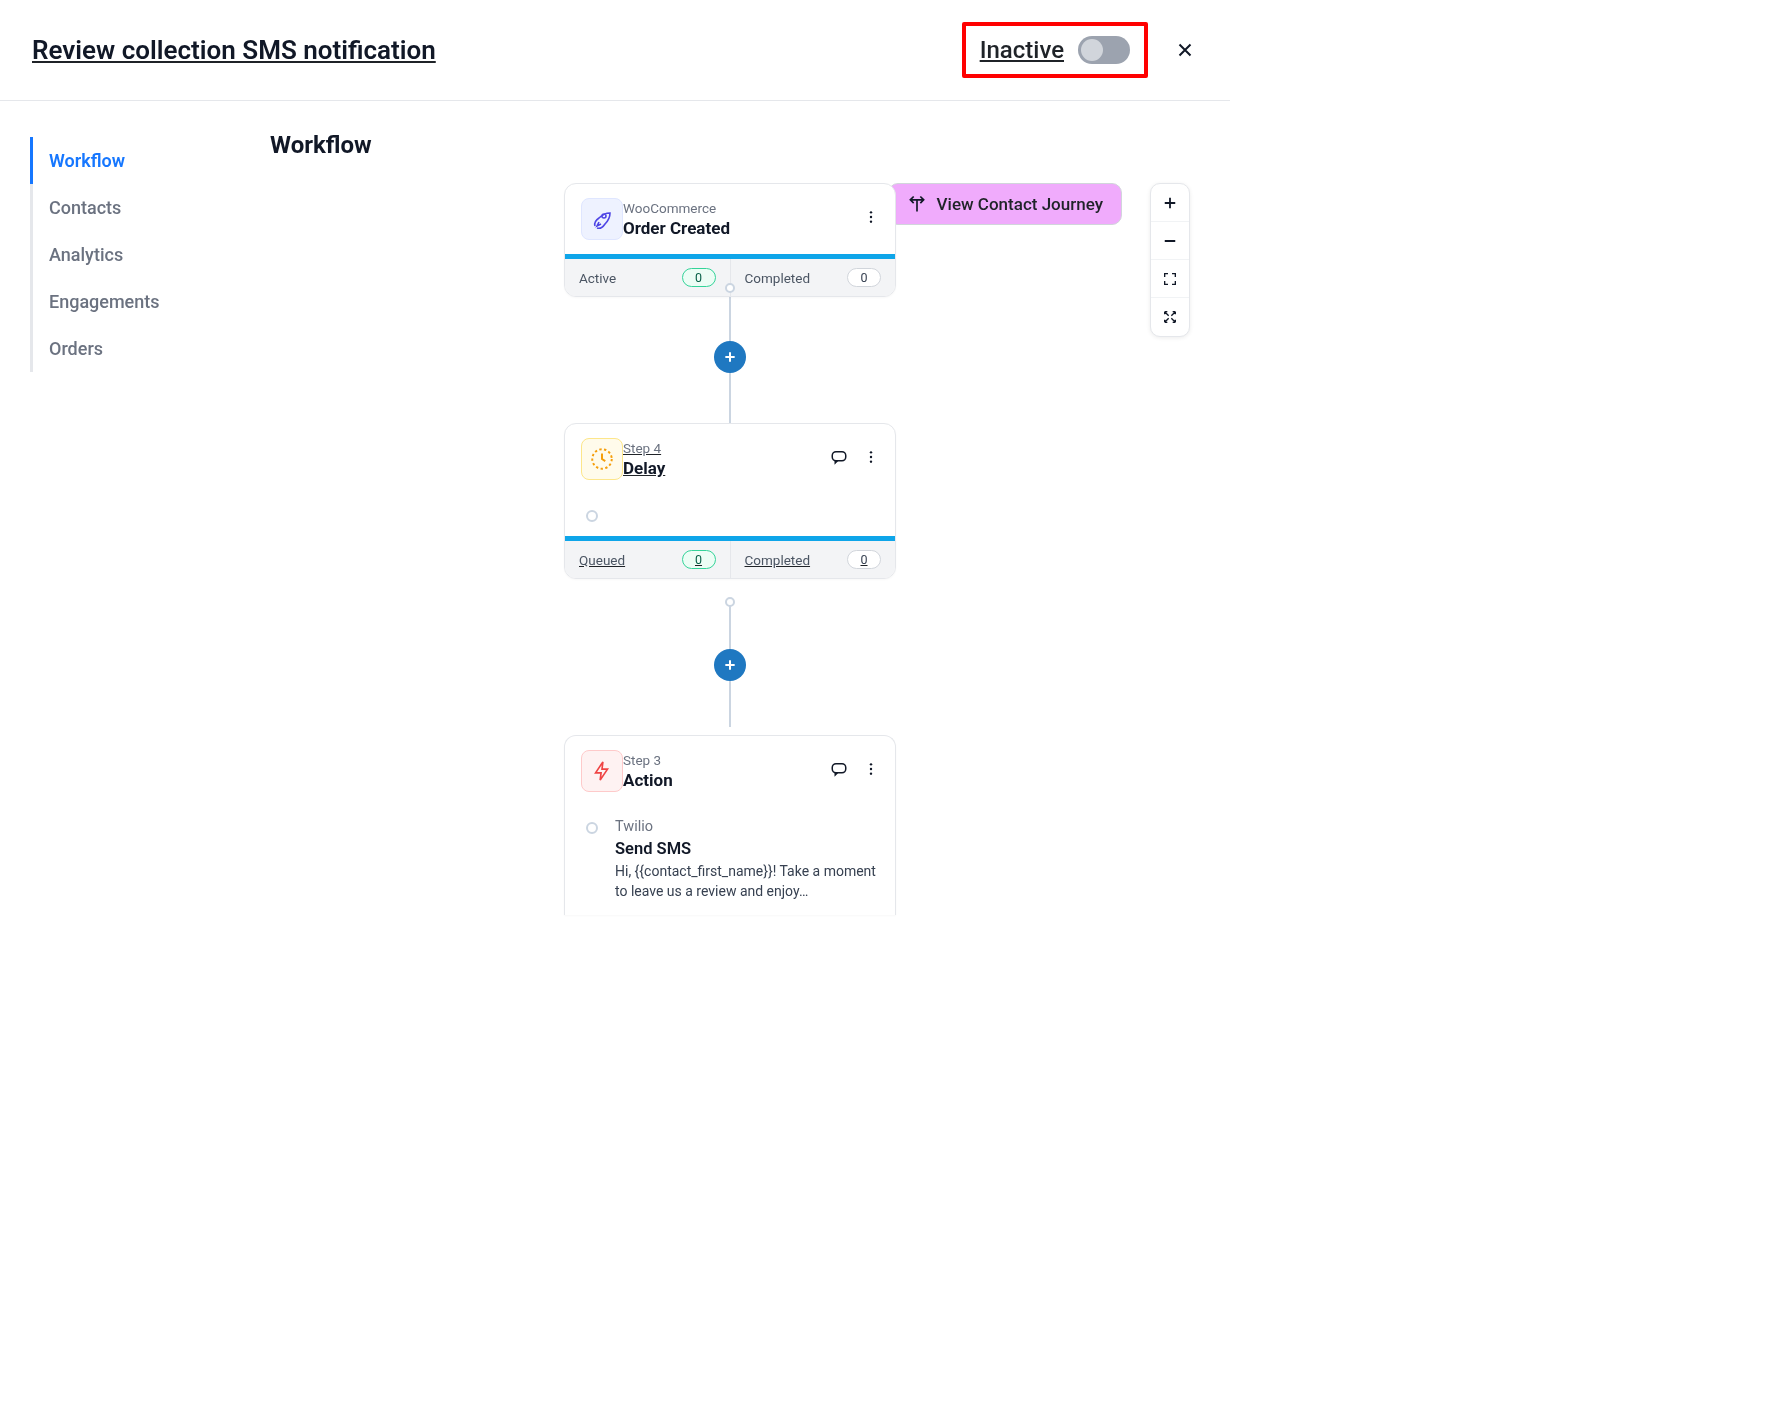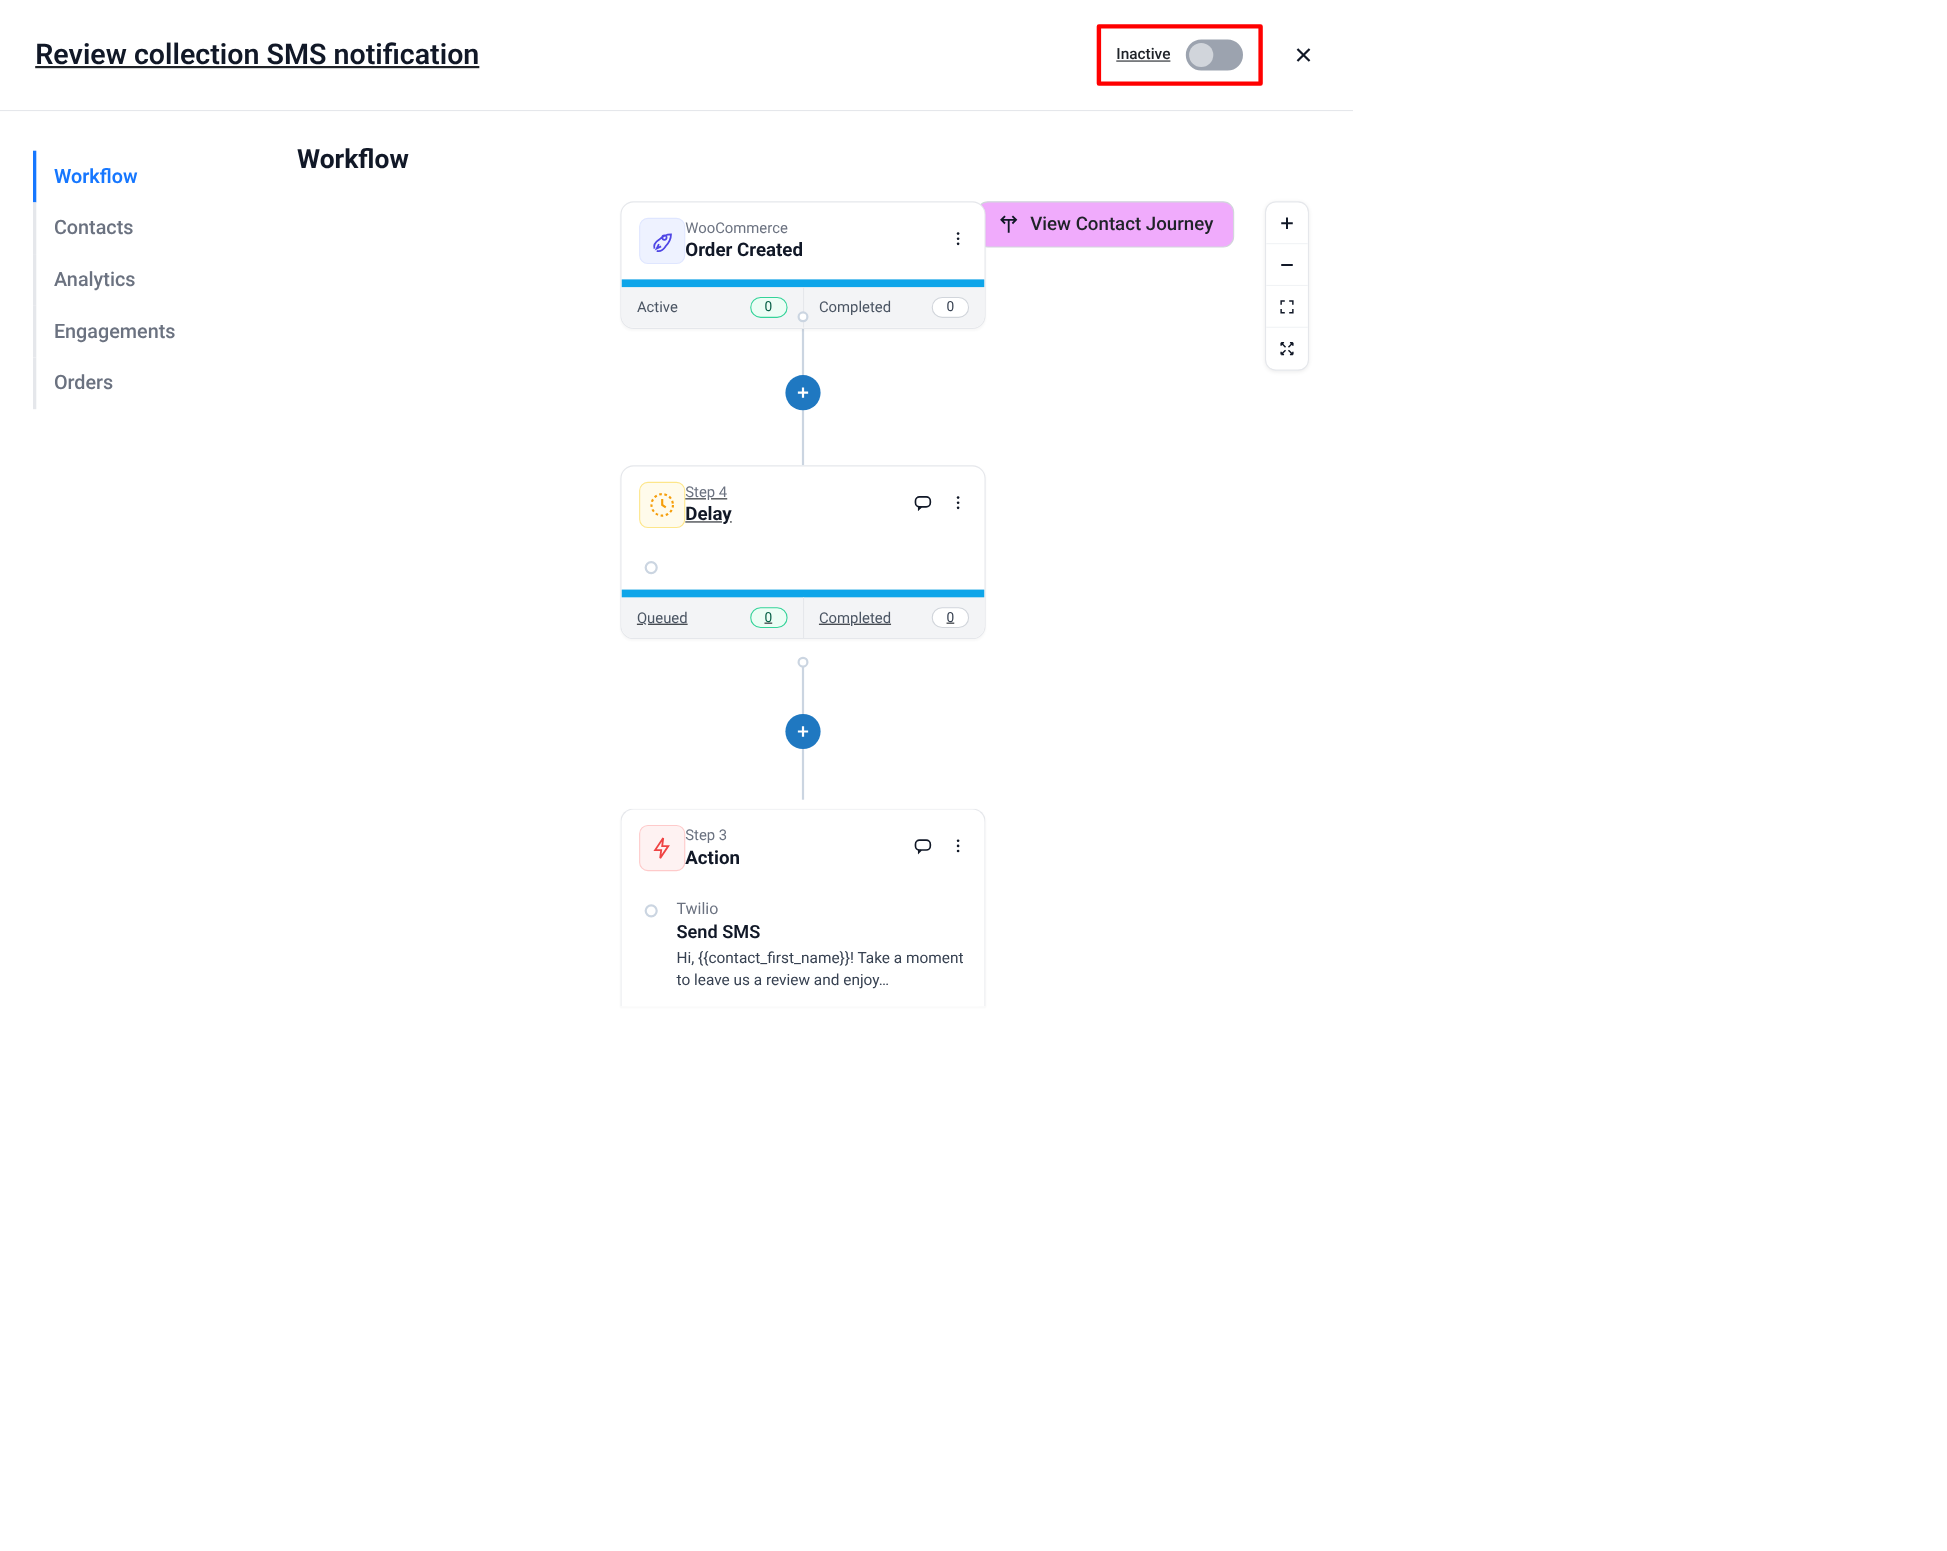--- a/index.html
+++ b/index.html
@@ -34,21 +34,21 @@
   }
   .inactive-box {
     display: flex;
     align-items: center;
     gap: 14px;
     border: 4px solid #ff0000;
     padding: 10px 14px;
     border-radius: 2px;
   }
   .inactive-label {
-    font-size: 14px;
+    font-size: 24px;
     font-weight: 500;
     color: #1f2328;
   }
   .toggle {
     width: 52px;
     height: 28px;
     border-radius: 14px;
     background: #9ca3af;
     position: relative;
     cursor: pointer;
@@ -224,21 +224,21 @@
   .body-text {
     flex: 1;
   }
   .body-line1 { font-size: 14.5px; color: #6b7280; margin-bottom: 4px; }
   .body-line2 { font-size: 16.5px; font-weight: 600; color: #111827; margin-bottom: 4px; }
   .body-line3 { font-size: 14px; color: #374151; line-height: 1.4; }
 
   .node-stats {
     display: flex;
     background: #f3f4f6;
-    border-top: 7px solid #0ea5e9;
+    border-top: 5px solid #0ea5e9;
   }
   .stat-cell {
     flex: 1;
     display: flex;
     align-items: center;
     justify-content: space-between;
     padding: 9px 14px;
     border-right: 1px solid #e5e7eb;
   }
   .stat-cell:last-child { border-right: none; }

